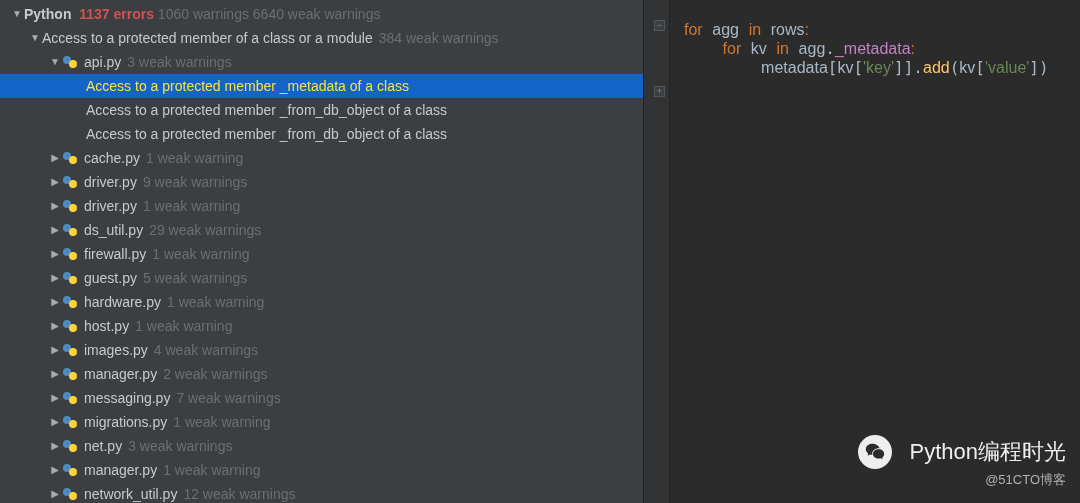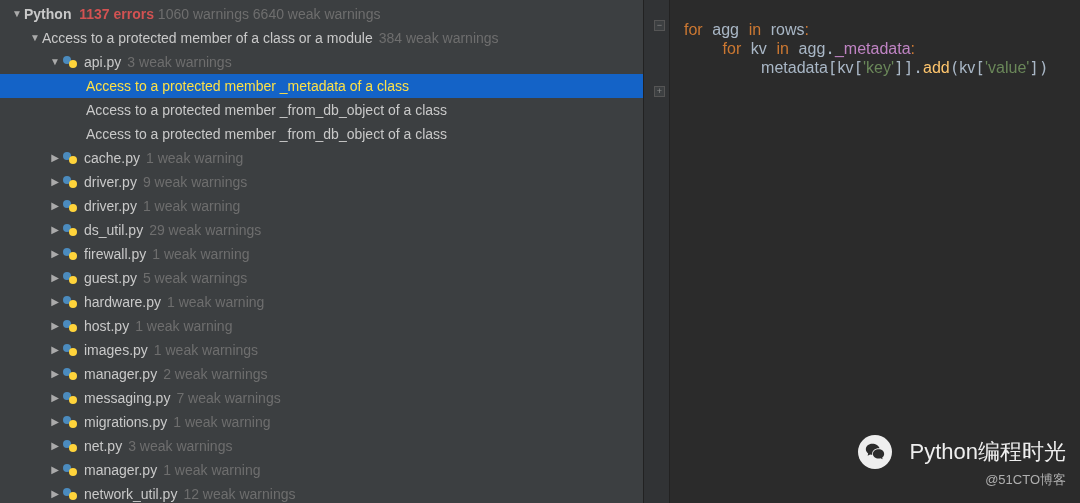--- a/index.html
+++ b/index.html
@@ -192,21 +192,21 @@
   <div class="row">
     <span class="indent" style="width:48px"></span>
     <span class="arrow right"></span>
     <span class="pyicon">
       <svg viewBox="0 0 16 16" width="16" height="16">
               <circle cx="5" cy="6" r="4" fill="#4b8bbe"></circle>
               <circle cx="11" cy="10" r="4" fill="#ffd43b"></circle>
             </svg>
     </span>
     <span class="label-name">images.py</span>
-    <span class="label-info">1 weak warnings</span>
+    <span class="label-info">4 weak warnings</span>
   </div>
 
   <div class="row">
     <span class="indent" style="width:48px"></span>
     <span class="arrow right"></span>
     <span class="pyicon">
       <svg viewBox="0 0 16 16" width="16" height="16">
               <circle cx="5" cy="6" r="4" fill="#4b8bbe"></circle>
               <circle cx="11" cy="10" r="4" fill="#ffd43b"></circle>
             </svg>

